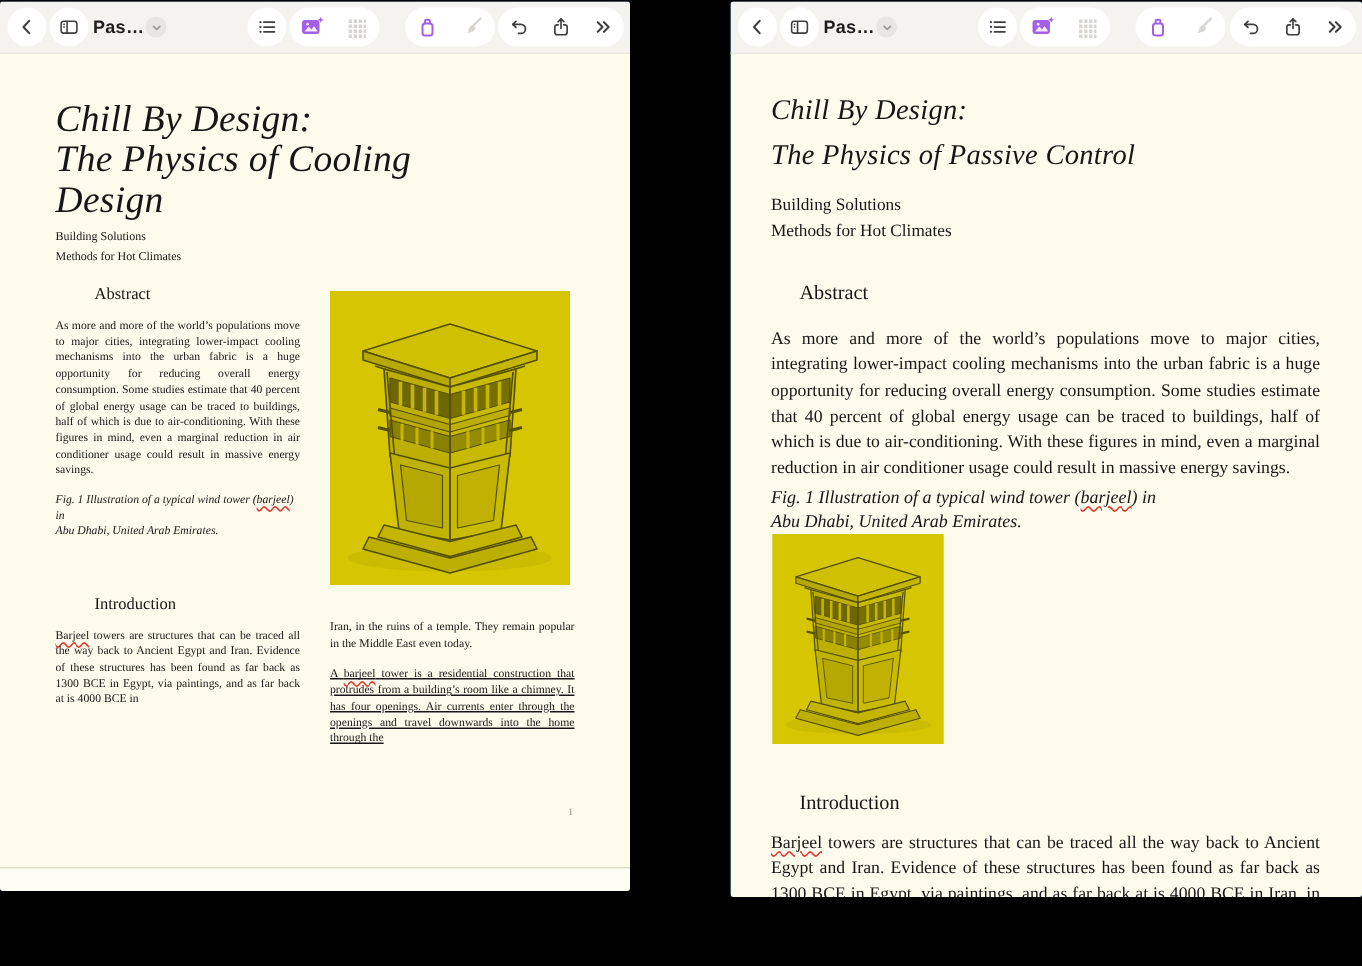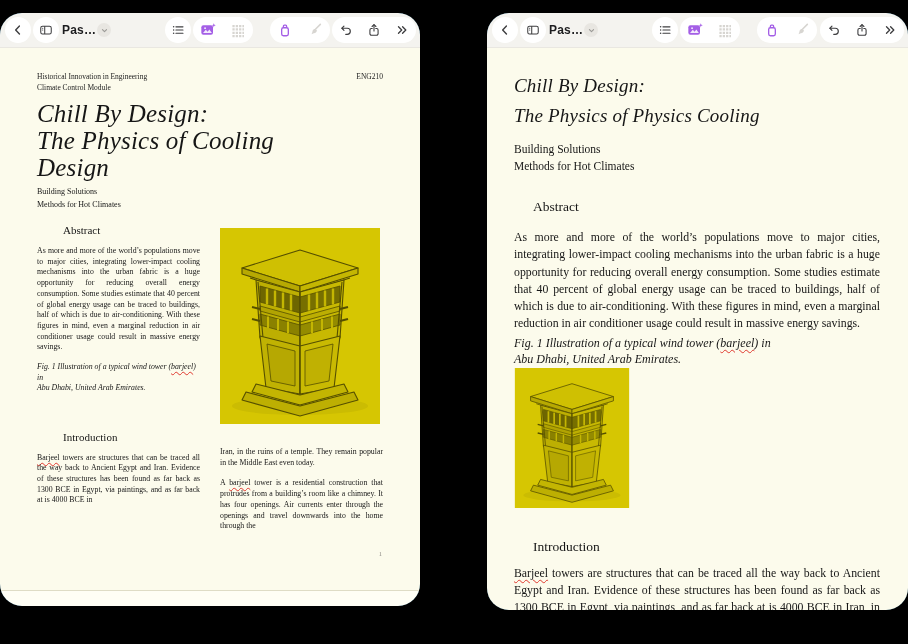--- a/index.html
+++ b/index.html
@@ -1,20 +1,20 @@
 <!DOCTYPE html>
 <html><head>
 <meta charset="utf-8">
 <style>
   html,body{margin:0;padding:0;}
   body{
     width:908px;height:644px;background:#000;position:relative;overflow:hidden;
     font-family:"Liberation Serif", serif;
   }
-  .window{position:absolute;top:13px;overflow:hidden;border-radius:22px;background:#0c4a6e;}
+  .window{position:absolute;top:1px;overflow:hidden;border-radius:2px;background:#0c4a6e;}
   #win-left{left:0;width:420px;height:593px;}
   #win-right{left:487px;width:421px;height:597px;}
 
   
   .toolbar{position:absolute;top:0;left:0;right:0;height:34px;background:#f4f3ef;
     border-bottom:1px solid #e9e7e1;font-family:"Liberation Sans", sans-serif;z-index:5;}
   .tb-btn{position:absolute;top:4px;height:26px;background:#fff;border-radius:13px;
     display:flex;align-items:center;justify-content:space-around;}
   .w26{width:26px;}
   .ic{width:14px;height:14px;color:#3e3e40;display:block;}
@@ -55,21 +55,21 @@
   .h-r.intro{margin-top:31px;}
   .body-l.intro{margin-top:10px;}
   .body-r.intro{margin-top:10px;}
 
   .sp{text-decoration:underline;text-decoration-style:wavy;text-decoration-color:#e0392f;
       text-decoration-thickness:1px;text-underline-offset:2px;}
 
   .fig-l{width:160px;height:196px;margin-top:4px;display:block;}
   .fig-r{width:116px;height:140px;margin-top:0;display:block;}
   .p-after-img{margin-top:23px;}
-  .p2{margin-top:10px;}
+  .p2{margin-top:10px;text-decoration:underline;}
 
   .pgnum{position:absolute;right:38px;top:503px;font-size:6.5px;color:#8e8d86;}
   .defs{position:absolute;width:0;height:0;overflow:hidden;}
 </style>
 </head>
 <body>
 
 <svg class="defs" xmlns="http://www.w3.org/2000/svg" aria-hidden="true">
   <symbol id="i-back" viewBox="0 0 24 24">
       <path d="M14.5 5 L8 12 L14.5 19" fill="none" stroke="currentColor" stroke-width="2.4" stroke-linecap="round" stroke-linejoin="round"></path>
@@ -249,27 +249,20 @@
       <span>
           <svg class="ic">
             <use href="#i-more"></use>
           </svg>
         </span>
     </div>
   </div>
 
   <div class="page" id="page-left">
     <div class="inner-l">
-      <div class="hdr-row">
-        <div>
-          <div>Historical Innovation in Engineering</div>
-          <div>Climate Control Module</div>
-        </div>
-        <div>ENG210</div>
-      </div>
 
       <div class="title-l">
         <div>Chill By Design:</div>
         <div>The Physics of Cooling</div>
         <div>Design</div>
       </div>
       <div class="subtl">
         <div>Building Solutions</div>
         <div>Methods for Hot Climates</div>
       </div>
@@ -364,21 +357,21 @@
             <use href="#i-more"></use>
           </svg>
         </span>
     </div>
   </div>
 
   <div class="page" id="page-right">
     <div class="inner-r">
       <div class="title-r">
         <div>Chill By Design:</div>
-        <div>The Physics of Physics Cooling</div>
+        <div>The Physics of Passive Control</div>
       </div>
       <div class="subtr">
         <div>Building Solutions</div>
         <div>Methods for Hot Climates</div>
       </div>
 
       <div class="h-r">Abstract</div>
       <div class="body-r">As more and more of the world’s populations move to major cities, integrating lower-impact cooling mechanisms into the urban fabric is a huge opportunity for reducing overall energy consumption. Some studies estimate that 40 percent of global energy usage can be traced to buildings, half of which is due to air-conditioning. With these figures in mind, even a marginal reduction in air conditioner usage could result in massive energy savings.</div>
 
       <div class="cap-r">

